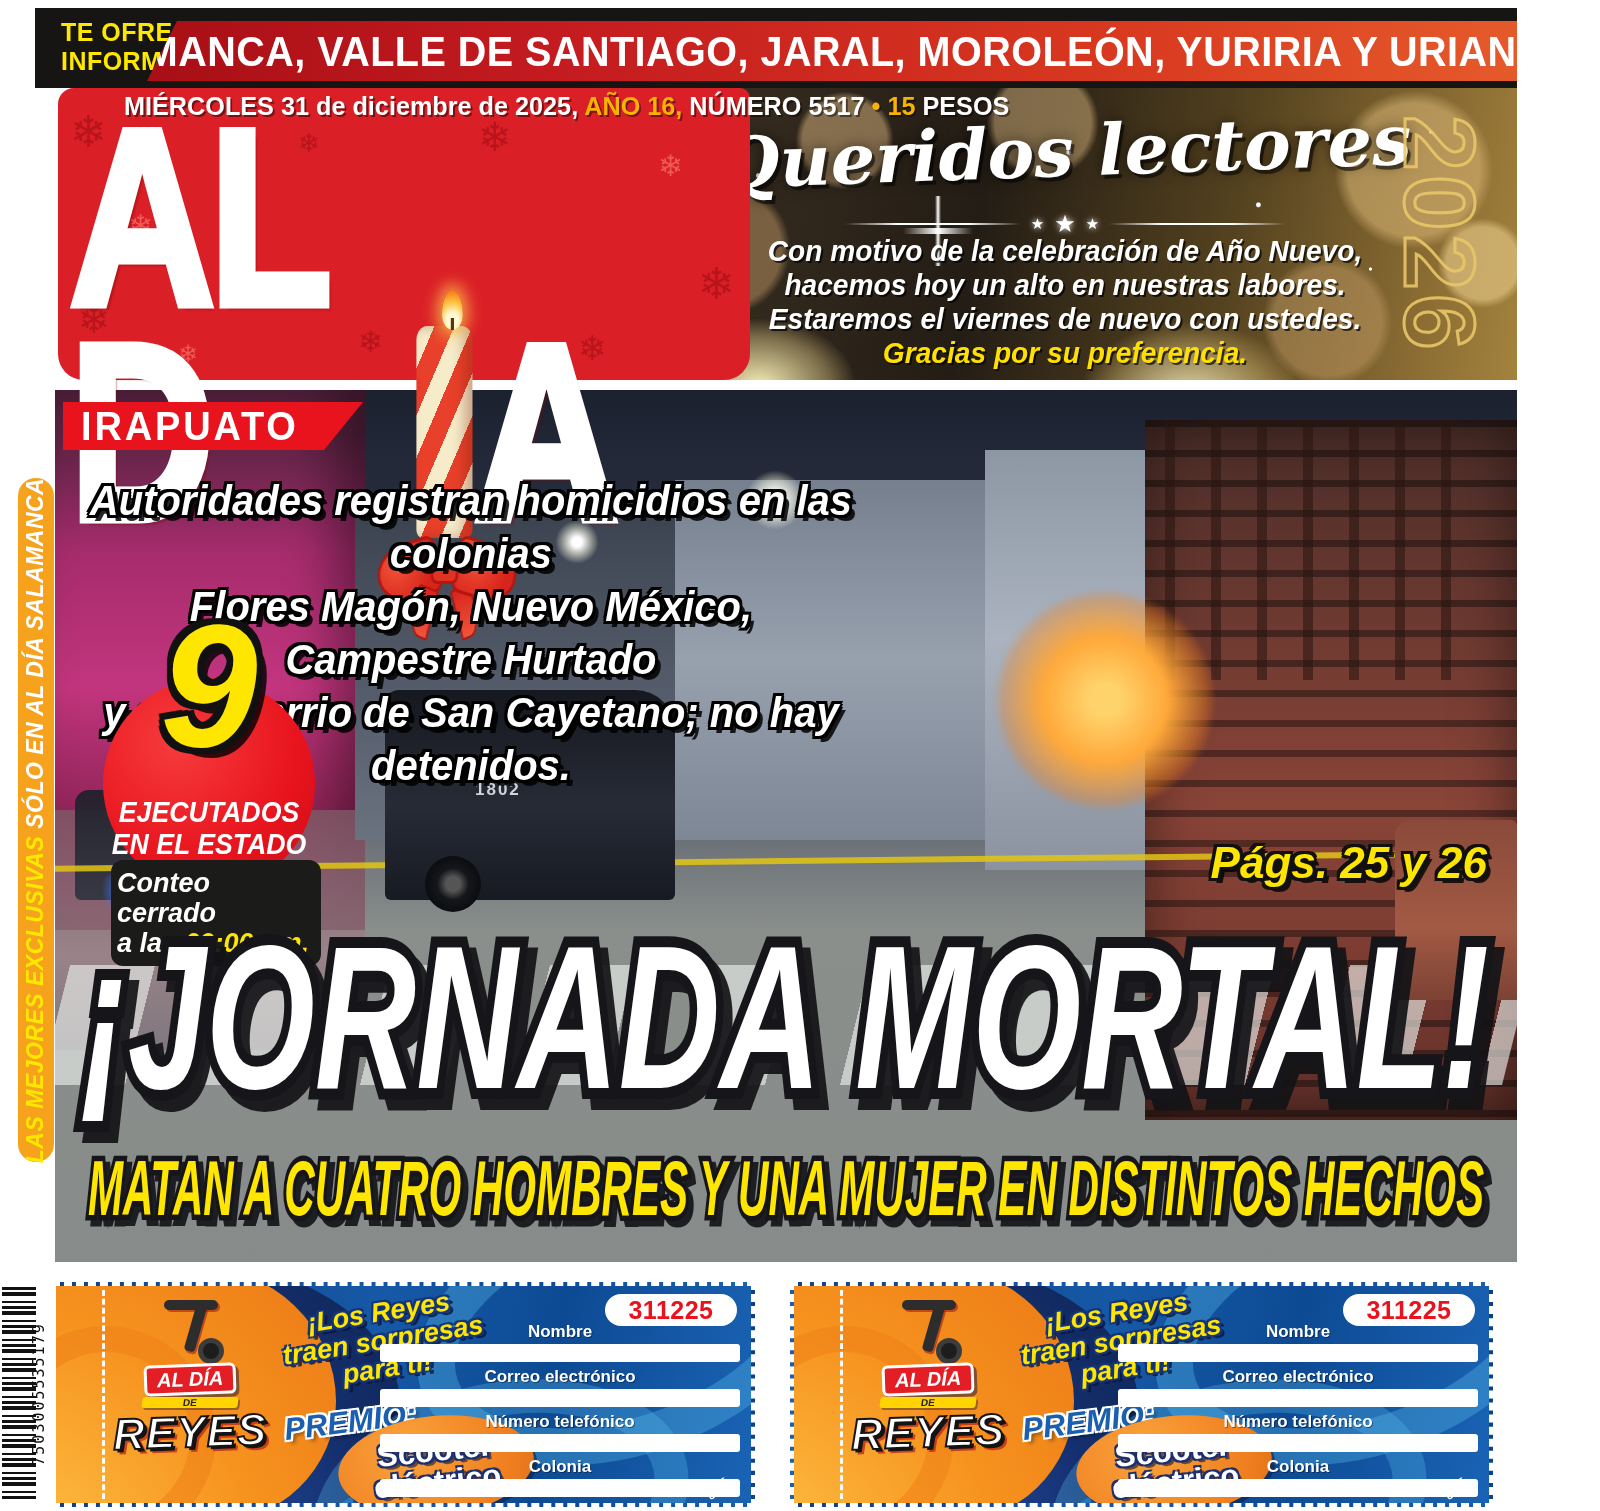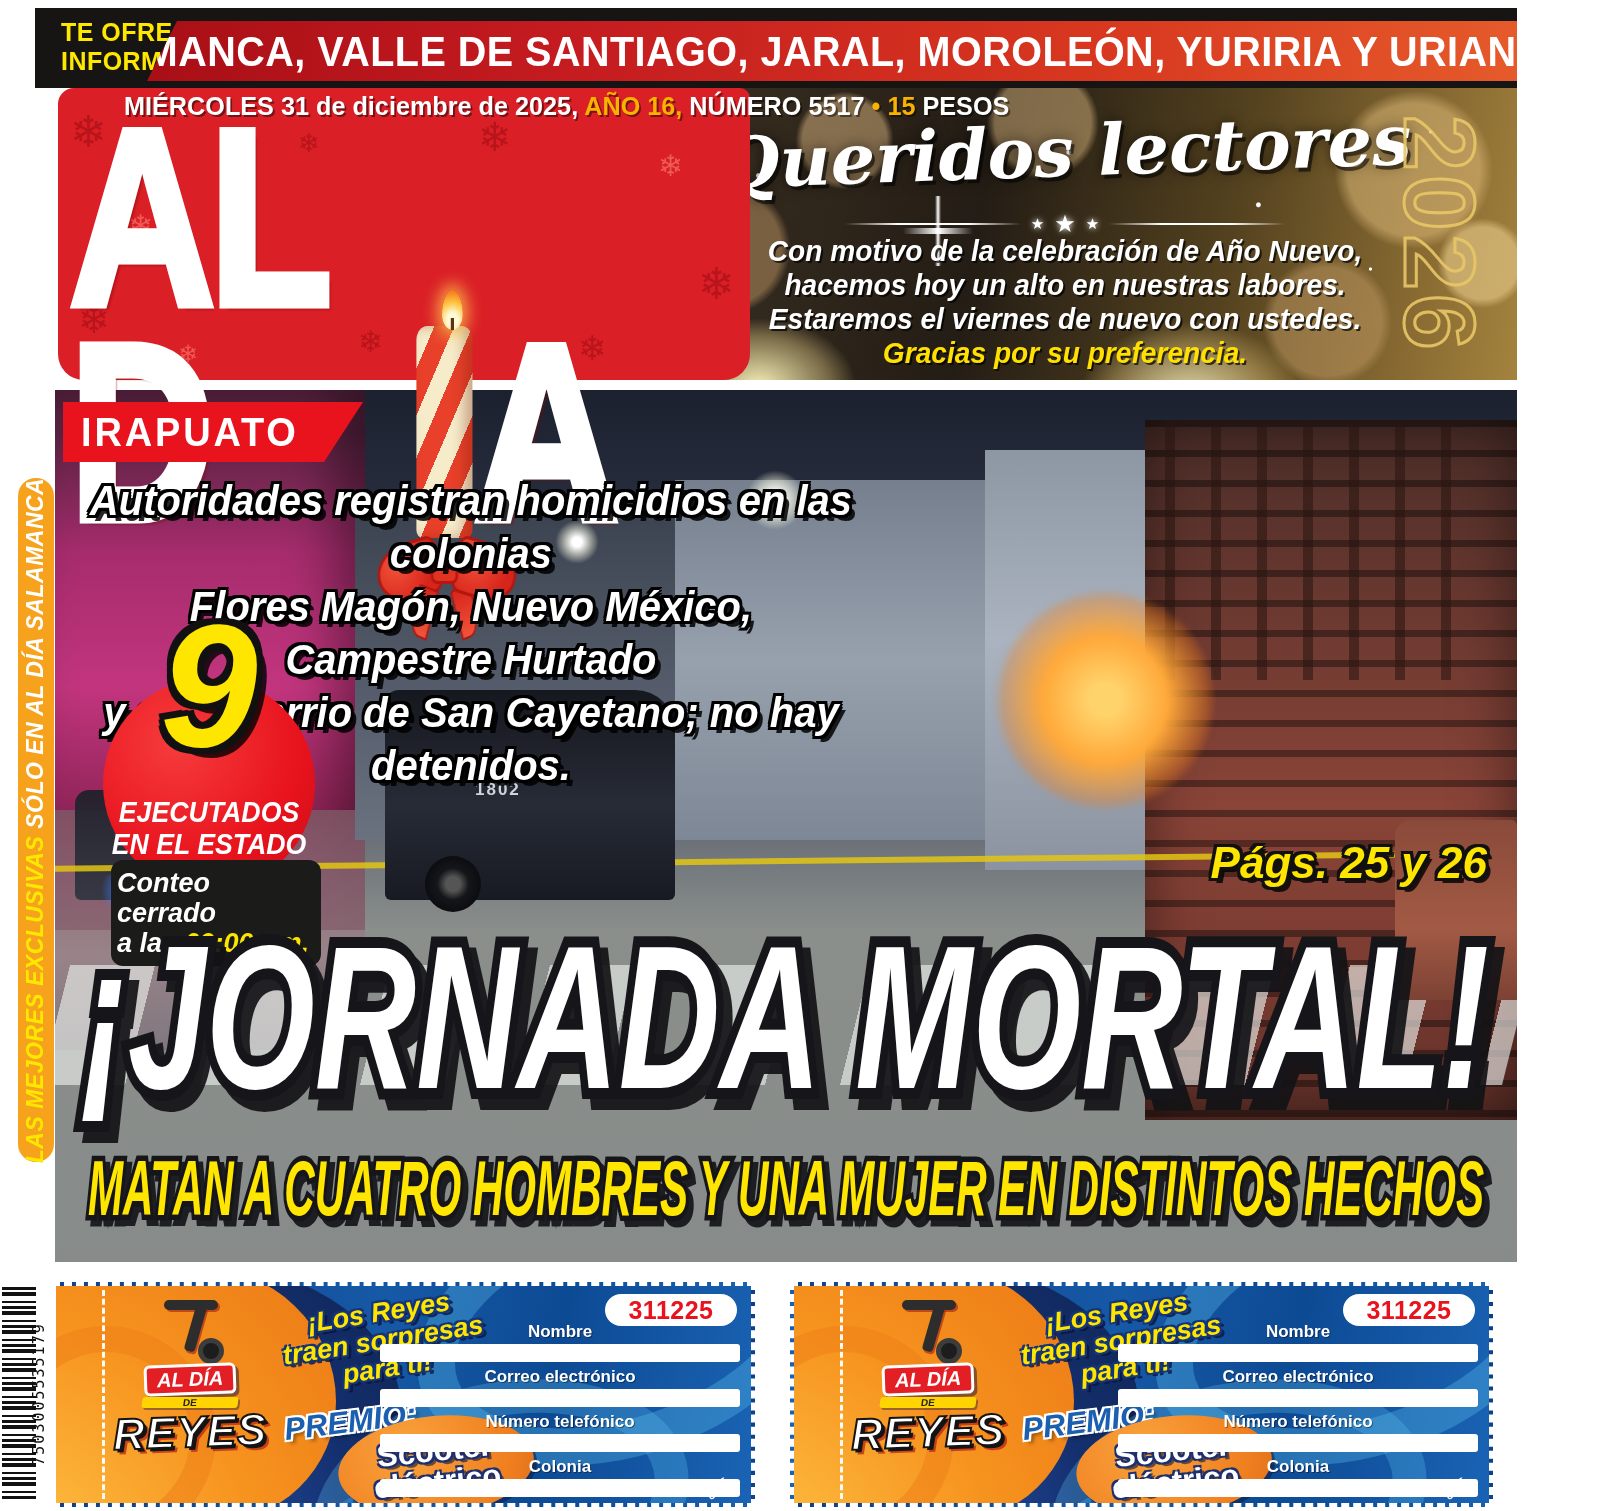--- a/index.html
+++ b/index.html
@@ -157,21 +157,21 @@
   .truckD .wd { position:absolute; left:40px; top:166px; width:56px; height:56px; }
   .carL { left:20px; top:400px; width:180px; height:110px; background:linear-gradient(180deg,#1b1f28,#2e3440); border-radius:14px 30px 6px 6px; opacity:.9; }
   .glowB { left:40px; top:480px; width:80px; height:40px; border-radius:50%;
       background:radial-gradient(circle,#86b8ff 20%,rgba(60,120,255,.4) 55%,transparent 75%); }
   .glowR { left:190px; top:470px; width:70px; height:40px; border-radius:50%;
       background:radial-gradient(circle,#ff9a8e 20%,rgba(255,60,50,.4) 55%,transparent 75%); }
   .cross { left:0; top:575px; width:1462px; height:120px; transform:skewX(-14deg);
       background:repeating-linear-gradient(90deg, rgba(235,238,235,.85) 0 85px, transparent 85px 160px); opacity:.75; }
   .carR { left:1340px; top:430px; width:122px; height:180px; background:linear-gradient(180deg,#8a4a3a,#a25a44 60%,#7c4234); border-radius:16px 6px 0 0; }
 
-  .kicker { position:absolute; left:8px; top:12px; width:300px; height:60px; background:#e8131d;
+  .kicker { position:absolute; left:8px; top:12px; width:300px; height:48px; background:#e8131d;
       clip-path:polygon(0 0,100% 0,87% 100%,0 100%); display:flex; align-items:center; z-index:3; }
   .kicker span { color:#fff; font-weight:bold; font-size:40px; letter-spacing:3px; margin-left:18px; transform:scaleX(.95); transform-origin:left; }
   .outline-txt { text-shadow:-3px -3px 0 #000,0 -3px 0 #000,3px -3px 0 #000,-3px 0 0 #000,3px 0 0 #000,-3px 3px 0 #000,0 3px 0 #000,3px 3px 0 #000,6px 6px 0 rgba(0,0,0,.85); }
   .deck { position:absolute; left:30px; top:84px; width:830px; text-align:center; color:#fff;
       font-size:43px; line-height:53px; font-weight:bold; font-style:italic; transform:scaleX(.93); transform-origin:left; z-index:3; }
   .badge-circle { position:absolute; left:48px; top:288px; width:212px; height:212px; border-radius:50%;
       background:radial-gradient(circle at 35% 30%, #f63c3c, #e8131d 60%, #c80d16); z-index:3; }
   .badge-nine { position:absolute; left:0; right:0; top:-80px; text-align:center; color:#ffe600;
       font-size:175px; line-height:175px; font-weight:bold; font-style:italic;
       text-shadow:-6px -6px 0 #111,0 -6px 0 #111,6px -6px 0 #111,-6px 0 0 #111,6px 0 0 #111,-6px 6px 0 #111,0 6px 0 #111,6px 6px 0 #111,10px 10px 0 rgba(0,0,0,.8); }

